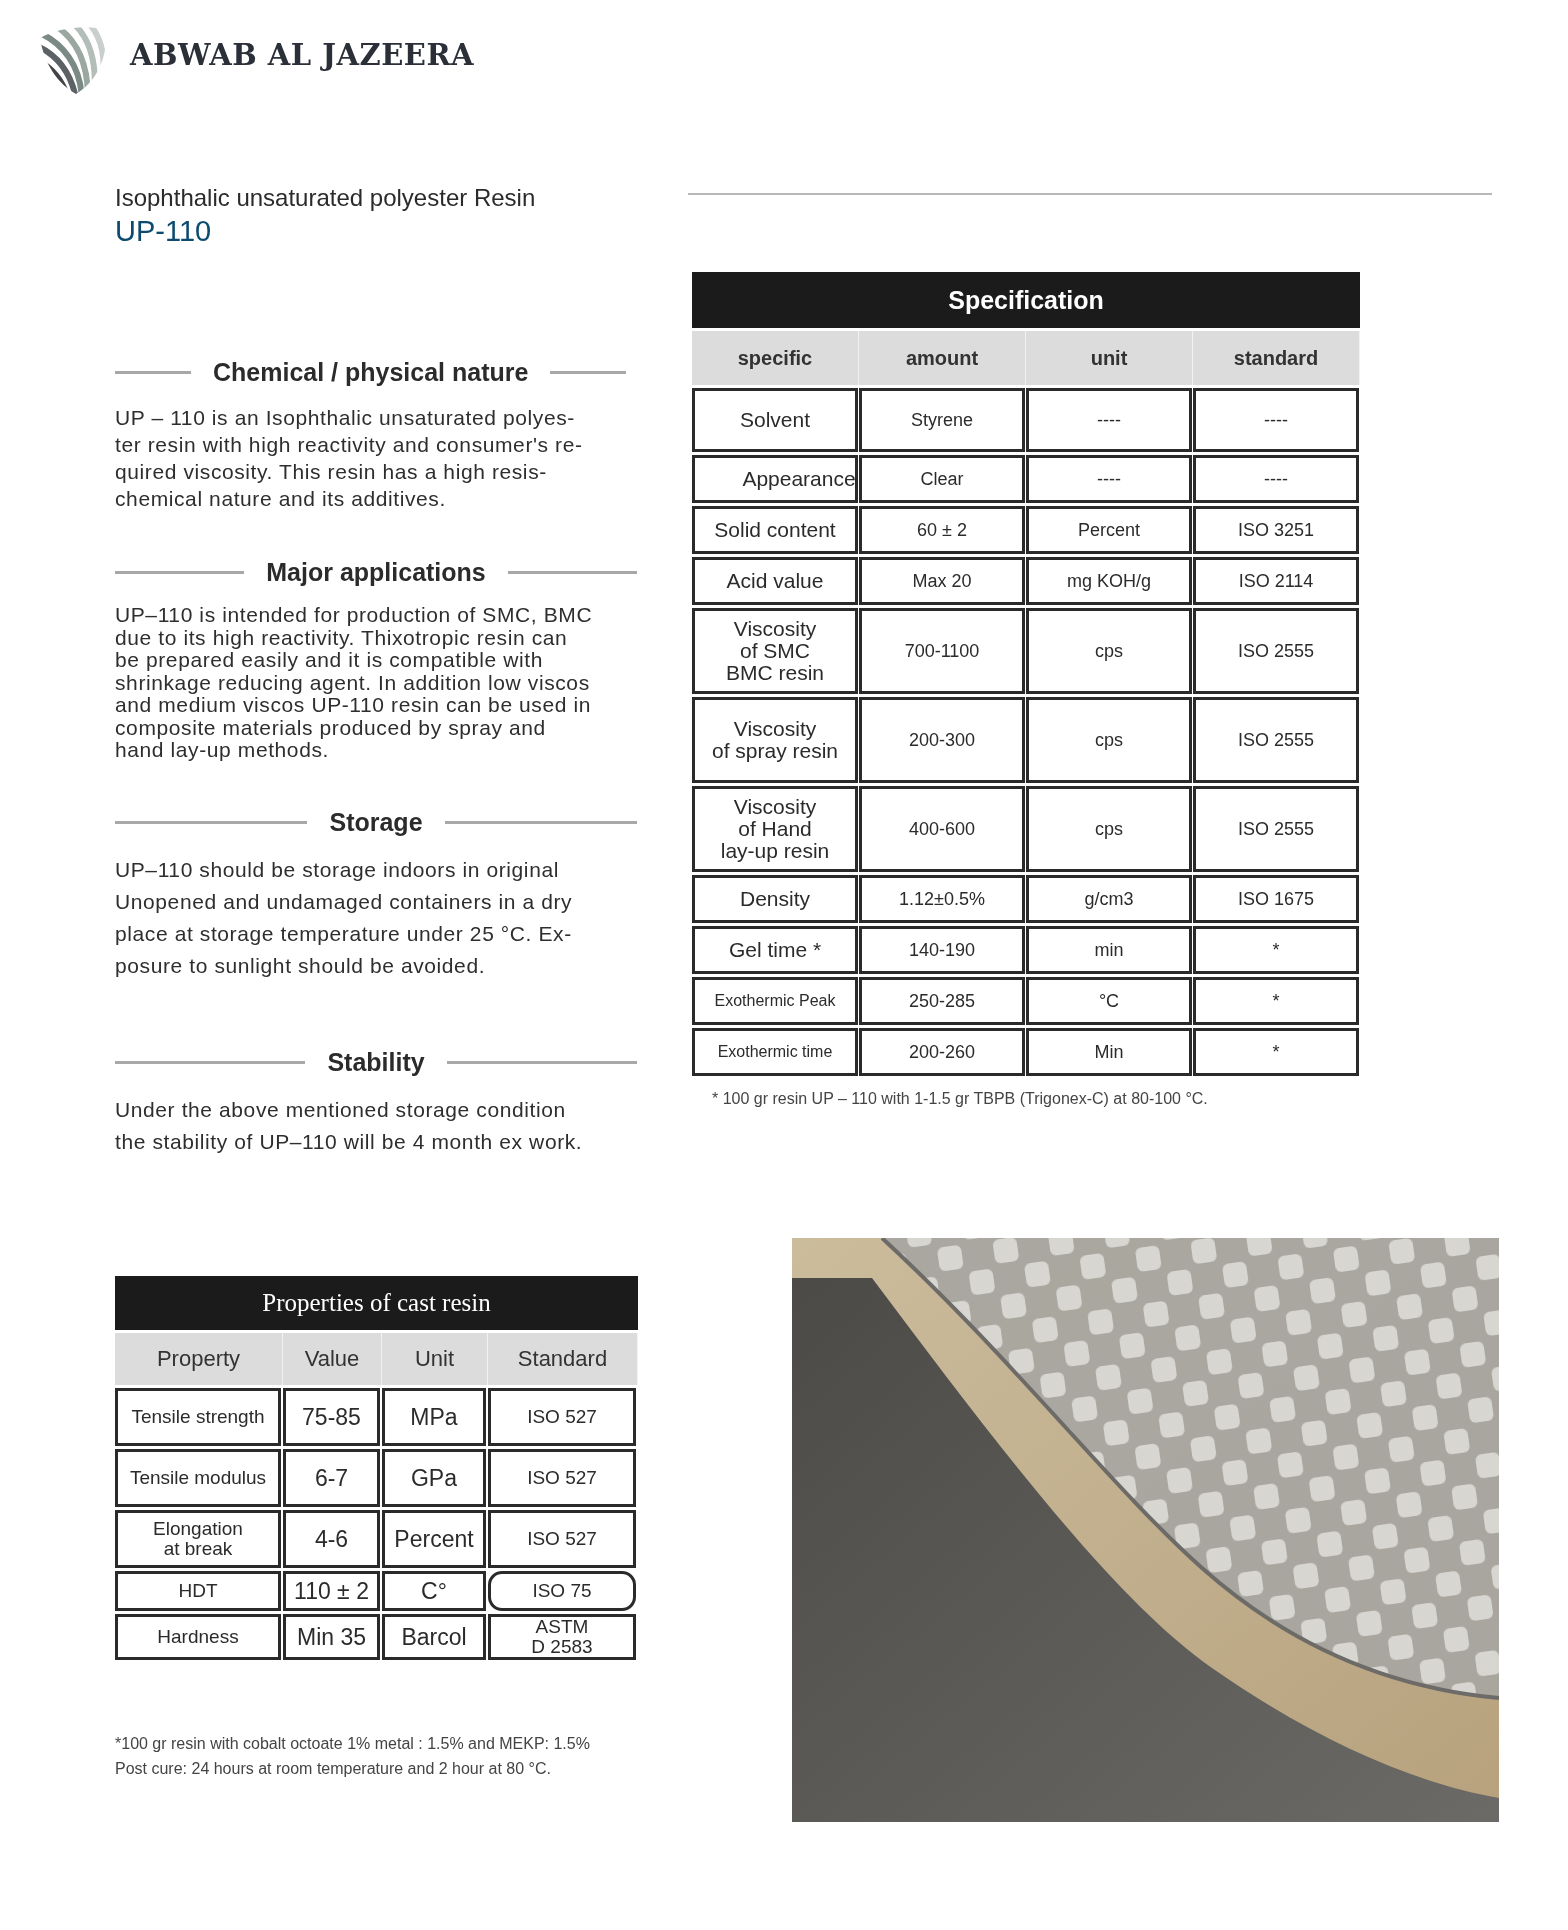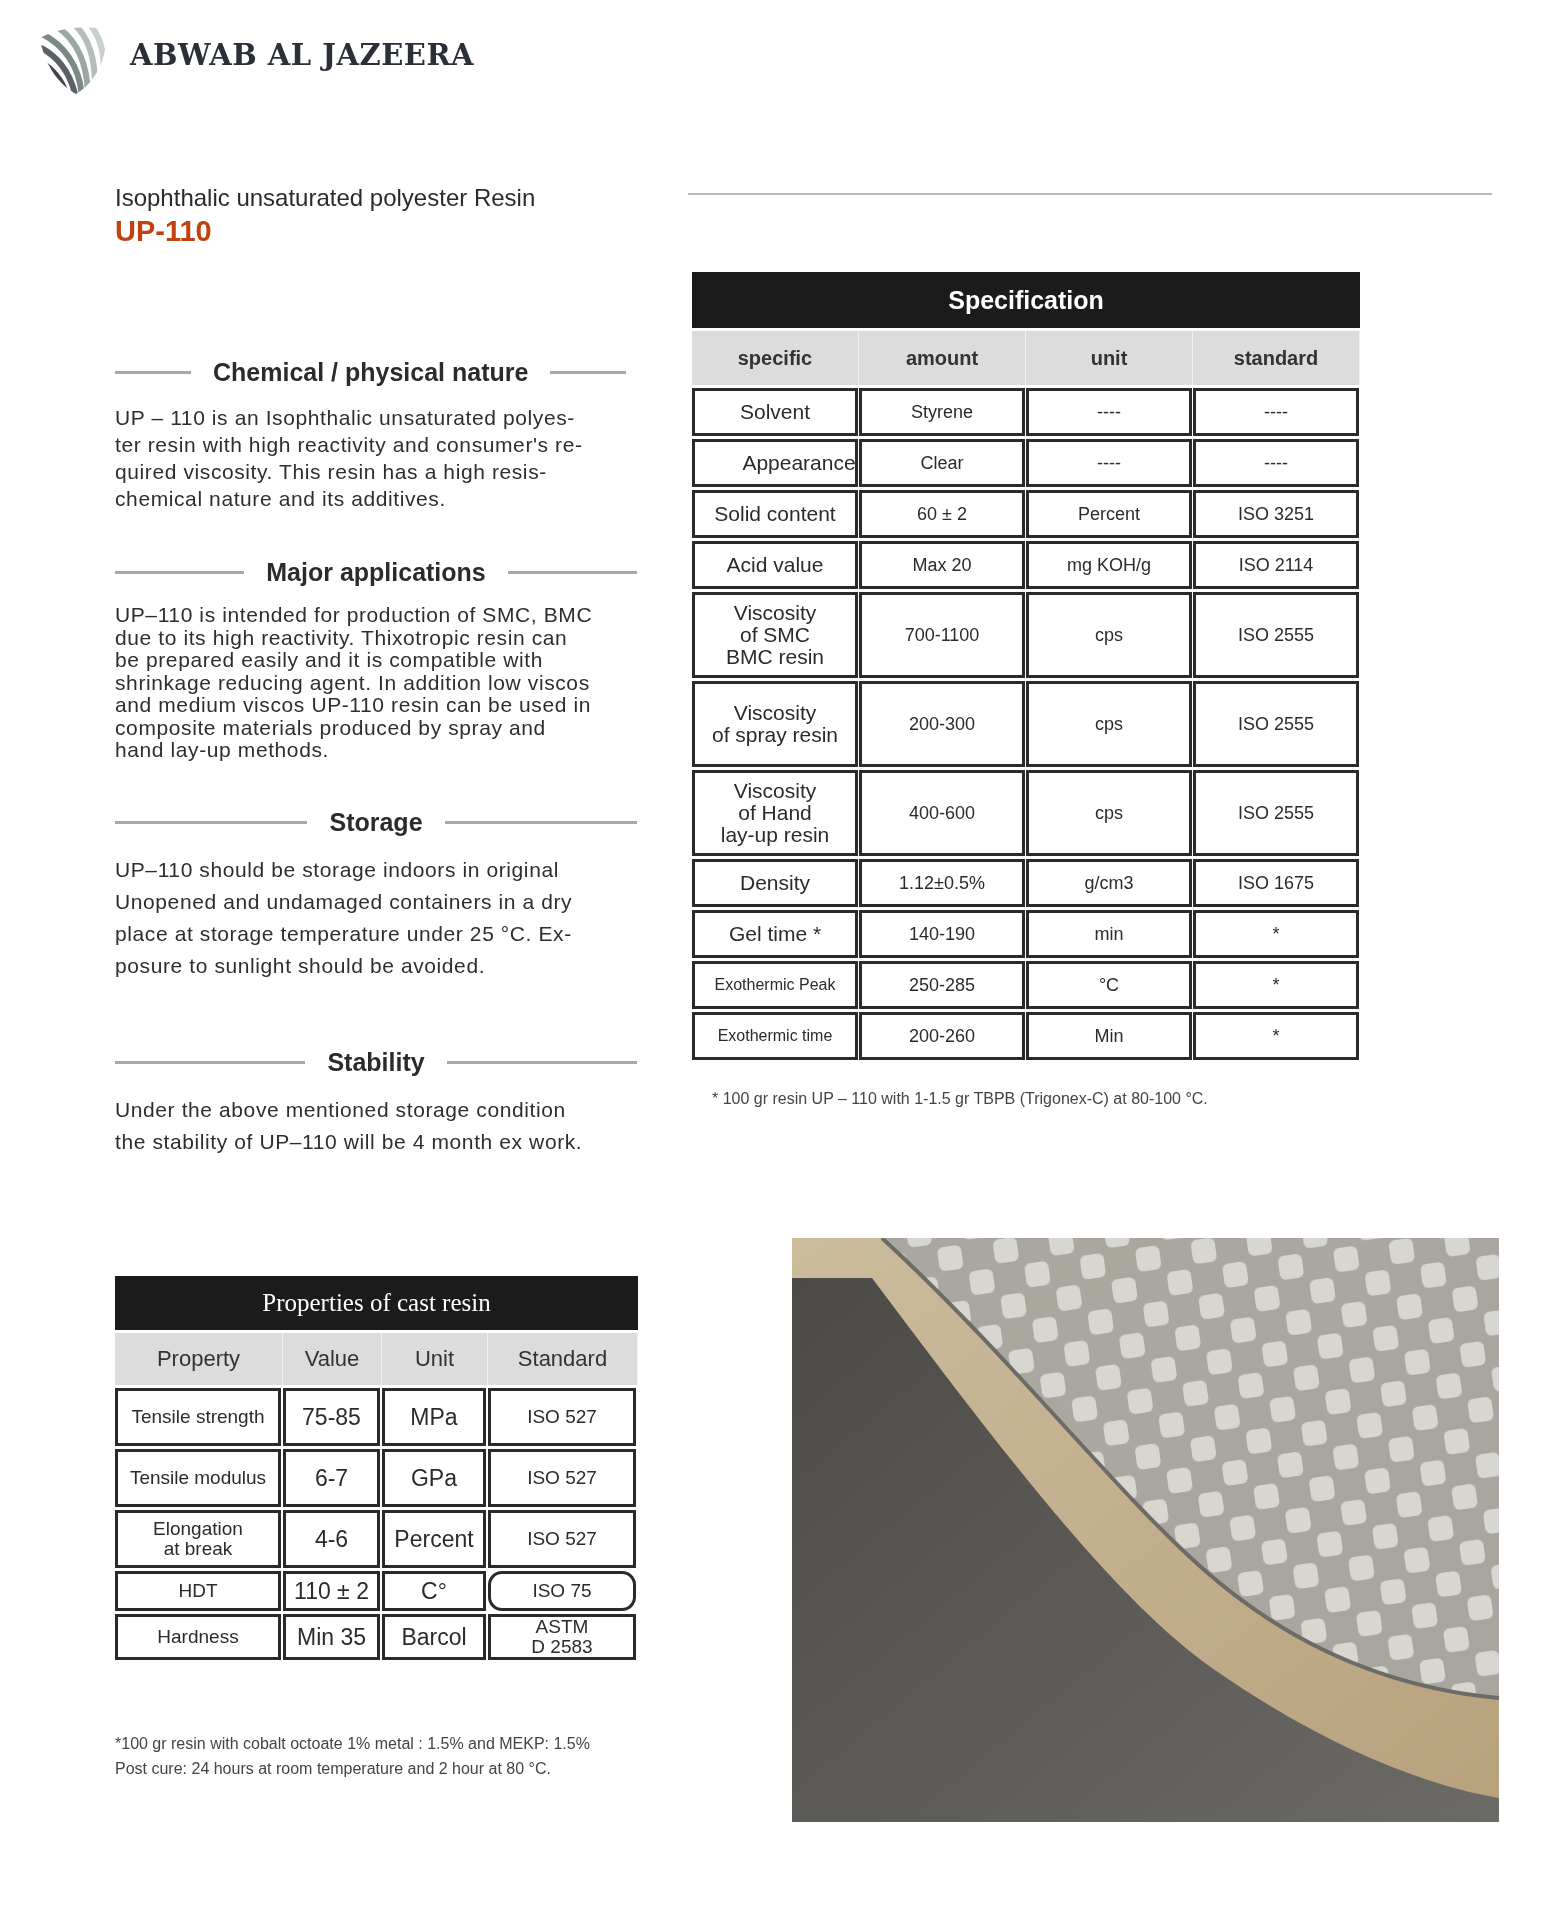--- a/index.html
+++ b/index.html
@@ -3,21 +3,21 @@
 <meta charset="utf-8">
 <style>
   * { box-sizing: border-box; margin: 0; padding: 0; }
   html, body { width: 1568px; height: 1930px; background: #ffffff; overflow: hidden; }
   body { position: relative; font-family: "Liberation Sans", sans-serif; color: #2b2b2b; }
 
   .logo { position: absolute; left: 36px; top: 24px; width: 74px; height: 72px; }
   .brand { position: absolute; left: 130px; top: 38px; font-family: "DejaVu Serif", serif; font-weight: bold; font-size: 29px; letter-spacing: 0.5px; color: #2a2f38; }
 
   .subtitle { position: absolute; left: 115px; top: 184px; font-size: 24px; color: #2b2b2b; }
-  .title { position: absolute; left: 115px; top: 215px; font-size: 29px; font-weight: bold; color: #c2410c; }
+  .title { position: absolute; left: 115px; top: 215px; font-size: 29px; font-weight: normal; color: #0c4a6e; }
   .top-rule { position: absolute; left: 688px; top: 193px; width: 804px; height: 2px; background: #b8b8b8; }
 
   .sec-head { position: absolute; left: 115px; width: 522px; display: flex; align-items: center; }
   .sec-head .line { flex: 1; height: 3px; background: #a8a8a8; }
   .sec-head .lbl { font-size: 25px; font-weight: bold; color: #2b2b2b; padding: 0 22px; white-space: nowrap; }
   .para { position: absolute; left: 115px; width: 530px; font-size: 21px; color: #2e2e2e; letter-spacing: 0.6px; }
 
   
   .spec { position: absolute; left: 692px; top: 272px; width: 668px; }
   .spec .bar { background: #1c1b1b; color: #fff; height: 56px; display: flex; align-items: center; justify-content: center; font-size: 25px; font-weight: bold; }
@@ -122,21 +122,21 @@
 
 <div class="spec">
   <div class="bar">Specification</div>
   <div class="hdr">
     <div>specific</div>
     <div>amount</div>
     <div>unit</div>
     <div>standard</div>
   </div>
   <div id="spec-rows">
-      <div class="row" style="height: 48px;">
+      <div class="row" style="height: 64px;">
         <div class="c0" style="white-space: pre-line;">Solvent</div>
         <div class="c1" style="white-space: pre-line;">Styrene</div>
         <div class="c2" style="white-space: pre-line;">----</div>
         <div class="c3" style="white-space: pre-line;">----</div>
       </div>
       <div class="row" style="height: 48px;">
         <div class="c0" style="white-space: pre-line; padding-left: 48px;">Appearance</div>
         <div class="c1" style="white-space: pre-line;">Clear</div>
         <div class="c2" style="white-space: pre-line;">----</div>
         <div class="c3" style="white-space: pre-line;">----</div>

